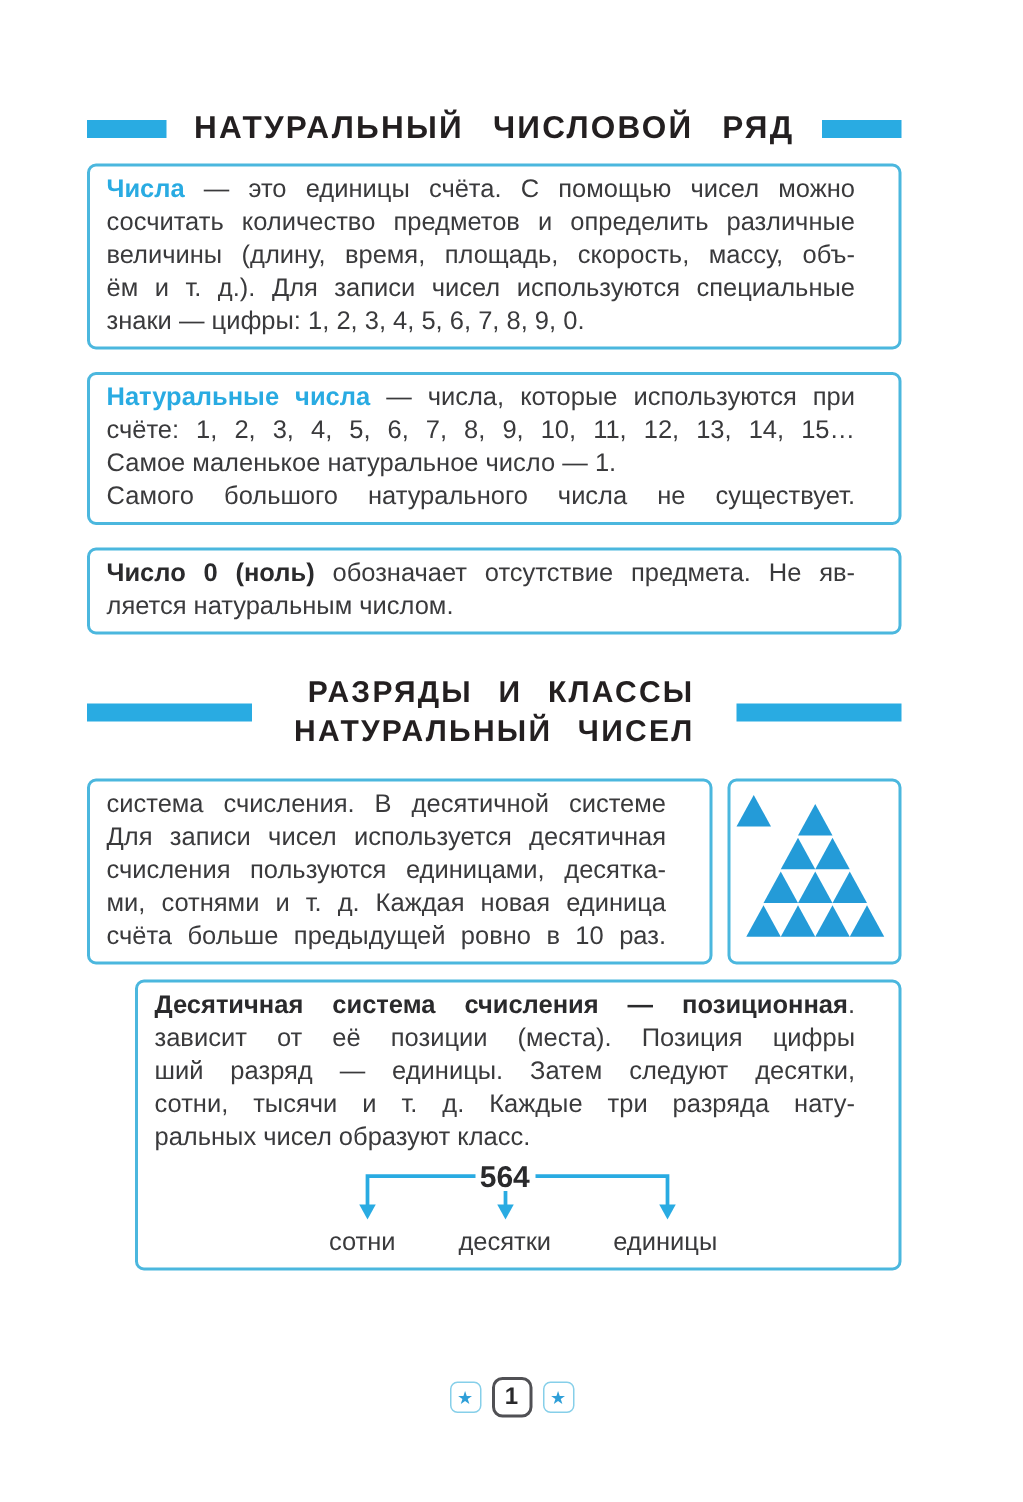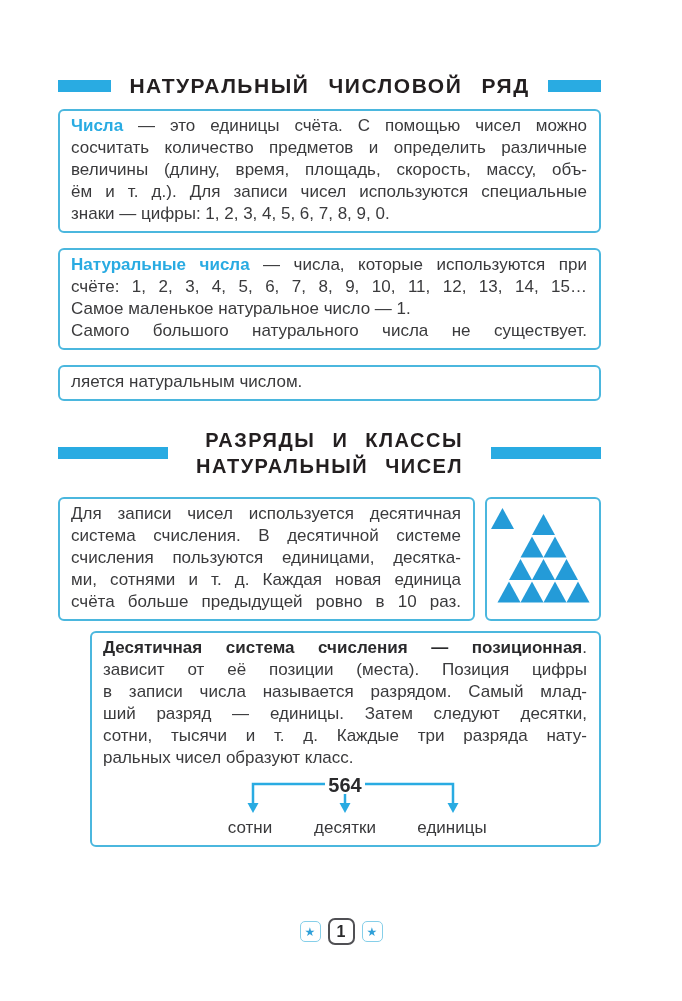--- a/index.html
+++ b/index.html
@@ -49,21 +49,21 @@
     word-spacing: 10px;
     line-height: 26px;
     padding: 0 14px;
     white-space: nowrap;
   }
   
   .box {
     border: 2.5px solid var(--border, #4bb7de);
     border-radius: 6px;
     background: #ffffff;
-    padding: 4px 12px 6px 11px;
+    padding: 4px 29px 6px 11px;
     font-size: 17px;
     line-height: 22px;
     margin-top: 11px;
     margin-bottom: 15px;
   }
   .tl { text-align: justify; }
   .just { text-align-last: justify; }
   .kw-blue { font-weight: bold; color: var(--accent, #29abe2); }
   .kw-dark { font-weight: bold; color: #2a2a2c; }
   
@@ -163,36 +163,37 @@
     </section>
 
     <section class="box">
       <div class="tl just"><span class="kw-blue">Натуральные числа</span><span> — числа, которые используются при</span></div>
       <div class="tl just">счёте: 1, 2, 3, 4, 5, 6, 7, 8, 9, 10, 11, 12, 13, 14, 15…</div>
       <div class="tl">Самое маленькое натуральное число — 1.</div>
       <div class="tl just">Самого большого натурального числа не существует.</div>
     </section>
 
     <section class="box">
+      <div class="tl just"><span class="kw-dark">Число 0 (ноль)</span><span> обозначает отсутствие предмета. Не яв-</span></div>
       <div class="tl">ляется натуральным числом.</div>
     </section>
 
     <div class="heading-row section-heading">
       <div class="rule"></div>
       <div class="h-lines">
         <div>РАЗРЯДЫ И КЛАССЫ</div>
         <div>НАТУРАЛЬНЫЙ ЧИСЕЛ</div>
       </div>
       <div class="rule"></div>
     </div>
 
     <div class="twocol">
       <section class="box text-col">
+        <div class="tl just">система счисления. В десятичной системе</div>
         <div class="tl just">Для записи чисел используется десятичная</div>
-        <div class="tl just">система счисления. В десятичной системе</div>
         <div class="tl just">счисления пользуются единицами, десятка-</div>
         <div class="tl just">ми, сотнями и т. д. Каждая новая единица</div>
         <div class="tl just">счёта больше предыдущей ровно в 10 раз.</div>
       </section>
       <section class="box tri-box">
         <svg width="111" height="120" viewBox="0 0 111 120" aria-hidden="true">
           <g fill="var(--triangle, #249bd8)">
             <polygon points="15.5,9 4,30 27,30"></polygon>
             <polygon points="56.5,15 45,36 68,36"></polygon>
             <polygon points="45,37.5 33.5,58.5 56.5,58.5"></polygon>
@@ -205,21 +206,20 @@
             <polygon points="68,82.5 56.5,103.5 79.5,103.5"></polygon>
             <polygon points="91,82.5 79.5,103.5 102.5,103.5"></polygon>
           </g>
         </svg>
       </section>
     </div>
 
     <section class="box positional-box">
       <div class="tl just"><span class="kw-dark">Десятичная система счисления — позиционная</span><span>.</span></div>
       <div class="tl just">зависит от её позиции (места). Позиция цифры</div>
-      <div class="tl just">в записи числа называется разрядом. Самый млад-</div>
       <div class="tl just">ший разряд — единицы. Затем следуют десятки,</div>
       <div class="tl just">сотни, тысячи и т. д. Каждые три разряда нату-</div>
       <div class="tl">ральных чисел образуют класс.</div>
 
       <div class="diagram">
         <svg class="darrows" width="420" height="42" viewBox="0 0 420 42" aria-hidden="true">
           <g stroke="var(--accent, #29abe2)" stroke-width="2.5" fill="none">
             <path d="M190 9 H118 V29"></path>
             <path d="M230 9 H318 V29"></path>
             <path d="M210 19 V29"></path>

